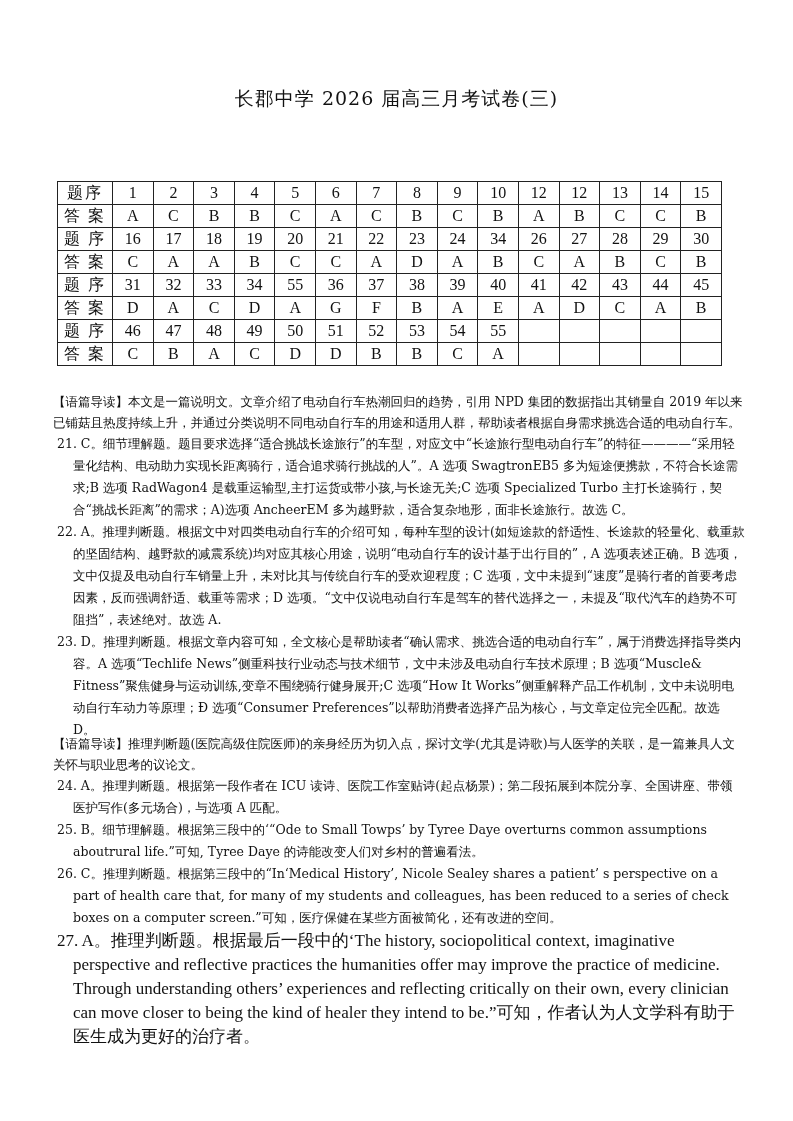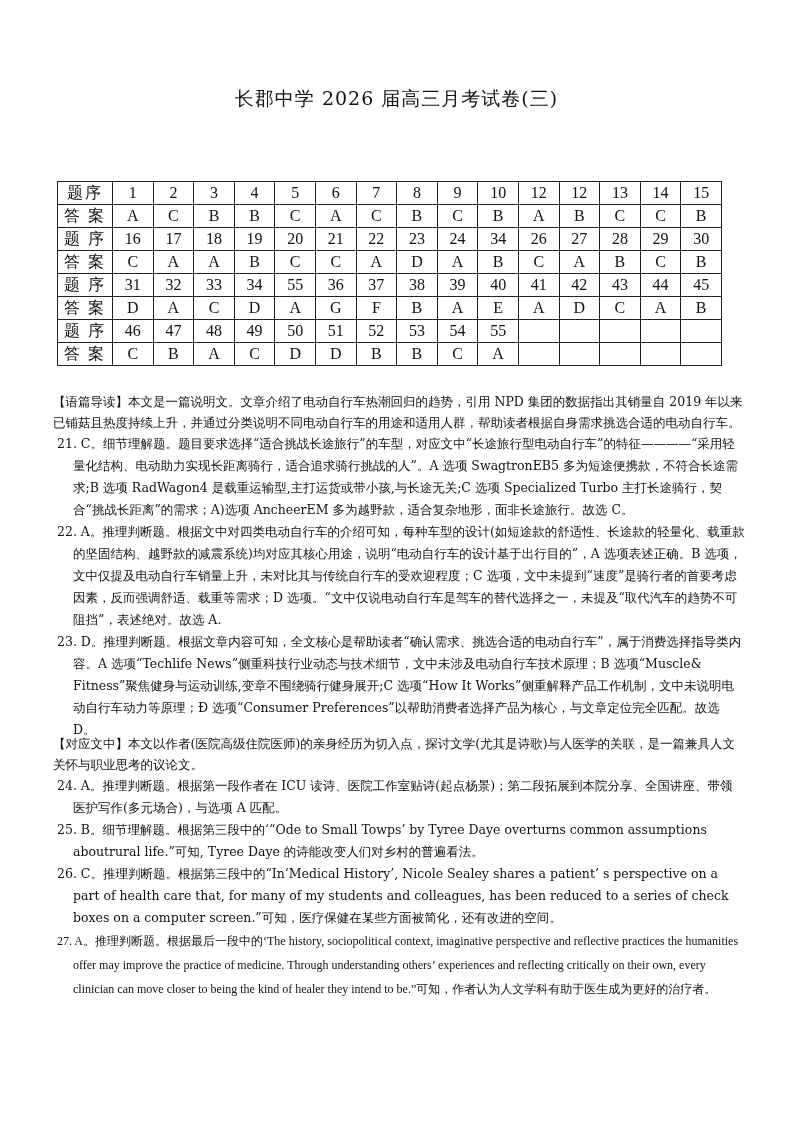--- a/index.html
+++ b/index.html
@@ -6,21 +6,21 @@
   body { width: 793px; height: 1121px; position: relative; overflow: hidden; color: #111; font-family: "DejaVu Serif", "Liberation Serif", serif; }
   .page { position: absolute; left: 0; top: 0; width: 793px; height: 1121px; border-radius: 11px; }
   .title { position: absolute; top: 86px; left: 0; width: 793px; text-align: center; font-size: 19px; letter-spacing: 1px; }
   .subtitle { position: absolute; top: 122px; left: 0; width: 793px; text-align: center; font-size: 25px; font-family: "DejaVu Sans", sans-serif; letter-spacing: 1px; }
   table.ans { position: absolute; left: 57px; top: 181px; width: 665px; border-collapse: collapse; table-layout: fixed; font-family: "Liberation Serif", serif; }
   table.ans td { border: 1.5px solid #222; height: 22px; padding: 0; text-align: center; font-size: 16px; line-height: 22px; }
   table.ans td.hd { width: 54px; font-size: 16px; letter-spacing: 2px; margin-top: 12px; }
   .block { position: absolute; left: 53px; width: 692px; font-size: 12.5px; line-height: 22px; font-family: "DejaVu Serif", serif; }
   .lead { font-size: 12.5px; line-height: 21px; }
   .item { padding-left: 20px; text-indent: -16px; }
-  .item.big { font-size: 12px; line-height: 24px; font-family: "Liberation Serif", serif; }
+  .item.big { font-size: 17px; line-height: 24px; font-family: "Liberation Serif", serif; }
 </style>
 </head>
 <body>
 
 <div class="page">
   <div class="title">长郡中学 2026 届高三月考试卷(三)</div>
 
   <table class="ans">
     <tbody id="ans-body">
         <tr>
@@ -171,19 +171,19 @@
   </table>
 
   <div class="block" style="top:391px;">
     <div class="lead">【语篇导读】本文是一篇说明文。文章介绍了电动自行车热潮回归的趋势，引用 NPD 集团的数据指出其销量自 2019 年以来已铺菇且热度持续上升，并通过分类说明不同电动自行车的用途和适用人群，帮助读者根据自身需求挑选合适的电动自行车。</div>
     <div class="item">21. C。细节理解题。题目要求选择“适合挑战长途旅行”的车型，对应文中“长途旅行型电动自行车”的特征————“采用轻量化结构、电动助力实现长距离骑行，适合追求骑行挑战的人”。A 选项 SwagtronEB5 多为短途便携款，不符合长途需求;B 选项 RadWagon4 是载重运输型,主打运货或带小孩,与长途无关;C 选项 Specialized Turbo 主打长途骑行，契合“挑战长距离”的需求；A)选项 AncheerEM 多为越野款，适合复杂地形，面非长途旅行。故选 C。</div>
     <div class="item">22. A。推理判断题。根据文中对四类电动自行车的介绍可知，每种车型的设计(如短途款的舒适性、长途款的轻量化、载重款的坚固结构、越野款的减震系统)均对应其核心用途，说明“电动自行车的设计基于出行目的”，A 选项表述正确。B 选项，文中仅提及电动自行车销量上升，未对比其与传统自行车的受欢迎程度；C 选项，文中未提到“速度”是骑行者的首要考虑因素，反而强调舒适、载重等需求；D 选项。“文中仅说电动自行车是驾车的替代选择之一，未提及“取代汽车的趋势不可阻挡”，表述绝对。故选 A.</div>
     <div class="item">23. D。推理判断题。根据文章内容可知，全文核心是帮助读者“确认需求、挑选合适的电动自行车”，属于消费选择指导类内容。A 选项“Techlife News”侧重科技行业动态与技术细节，文中未涉及电动自行车技术原理；B 选项“Muscle&amp; Fitness”聚焦健身与运动训练,变章不围绕骑行健身展开;C 选项“How It Works”侧重解释产品工作机制，文中未说明电动自行车动力等原理；Ð 选项“Consumer Preferences”以帮助消费者选择产品为核心，与文章定位完全匹配。故选 D。</div>
   </div>
 
   <div class="block" style="top:733px;">
-    <div class="lead">【对应文中】本文以作者(医院高级住院医师)的亲身经历为切入点，探讨文学(尤其是诗歌)与人医学的关联，是一篇兼具人文关怀与职业思考的议论文。</div>
+    <div class="lead">【语篇导读】推理判断题(医院高级住院医师)的亲身经历为切入点，探讨文学(尤其是诗歌)与人医学的关联，是一篇兼具人文关怀与职业思考的议论文。</div>
     <div class="item">24. A。推理判断题。根据第一段作者在 ICU 读诗、医院工作室贴诗(起点杨景)；第二段拓展到本院分享、全国讲座、带领医护写作(多元场合)，与选项 A 匹配。</div>
     <div class="item">25. B。细节理解题。根据第三段中的‘“Ode to Small Towps’ by Tyree Daye overturns common assumptions aboutrural life.”可知, Tyree Daye 的诗能改变人们对乡村的普遍看法。</div>
     <div class="item">26. C。推理判断题。根据第三段中的“In‘Medical History’, Nicole Sealey shares a patient’ s perspective on a part of health care that, for many of my students and colleagues, has been reduced to a series of check boxes on a computer screen.”可知，医疗保健在某些方面被简化，还有改进的空间。</div>
     <div class="item big">27. A。推理判断题。根据最后一段中的‘The history, sociopolitical context, imaginative perspective and reflective practices the humanities offer may improve the practice of medicine. Through understanding others’ experiences and reflecting critically on their own, every clinician can move closer to being the kind of healer they intend to be.”可知，作者认为人文学科有助于医生成为更好的治疗者。</div>
   </div>
 </div>
 
 </body></html>

